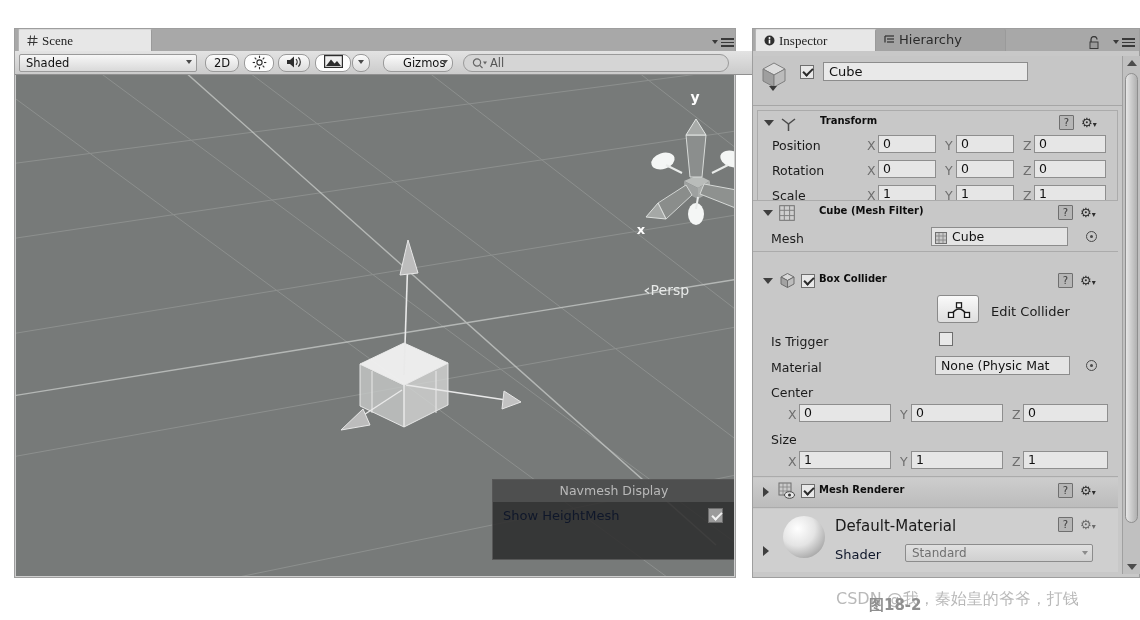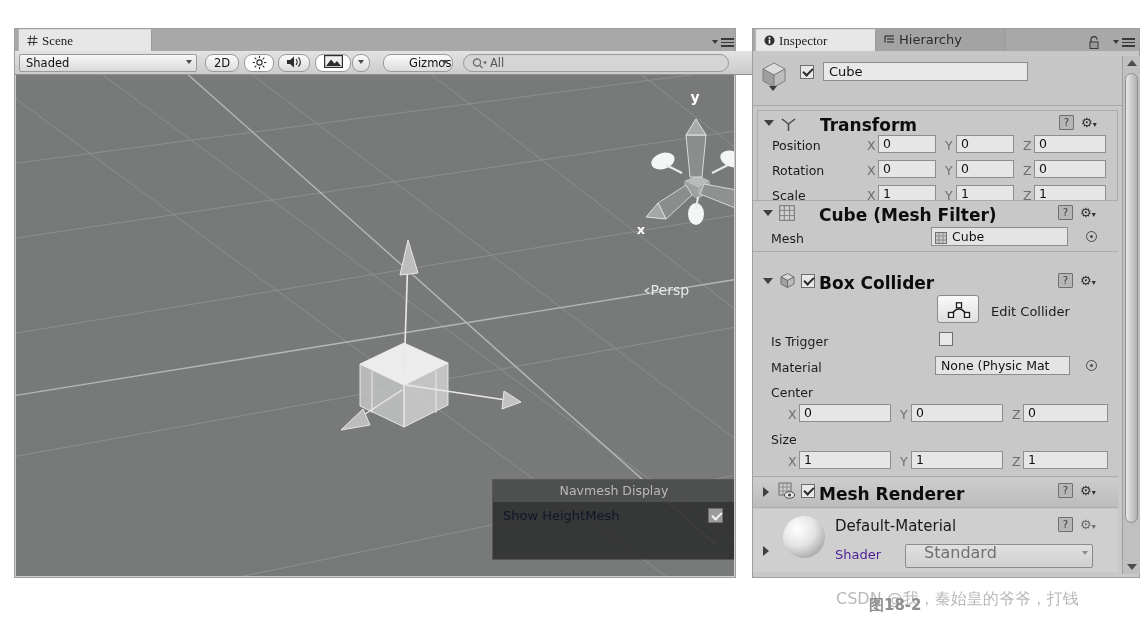--- a/index.html
+++ b/index.html
@@ -62,26 +62,26 @@
                    border:1px solid #9e9e9e;box-sizing:border-box;}
   .ck{position:absolute;width:14px;height:14px;background:#e8e8e8;
       border:1px solid #6e6e6e;box-sizing:border-box;}
   .ck.on:after{content:"";position:absolute;left:2px;top:2px;width:8px;height:4px;
                border-left:2px solid #2a2a2a;border-bottom:2px solid #2a2a2a;
                transform:rotate(-45deg);}
   .namefield{position:absolute;height:19px;background:#e9e9e9;border:1px solid #8c8c8c;
              box-sizing:border-box;font-size:13px;line-height:17px;padding-left:5px;color:#101010;}
   .lbl{position:absolute;font-size:12.5px;color:#1b1b1b;white-space:nowrap;}
   .lbl.dim{color:#6e6e6e;}
-  .popup{position:absolute;height:24px;background:linear-gradient(#f4f4f4,#dadada);
+  .popup{position:absolute;height:18px;background:linear-gradient(#f4f4f4,#dadada);
          border:1px solid #8c8c8c;border-radius:2px;box-sizing:border-box;
-         font-size:16px;line-height:16px;padding-left:18px;color:#111;}
+         font-size:12px;line-height:16px;padding-left:6px;color:#111;}
   .numfield{position:absolute;height:18px;background:#e6e6e6;border:1px solid #8e8e8e;
             box-sizing:border-box;font-size:12.5px;line-height:16px;padding-left:4px;color:#101010;}
-  .comp-title{position:absolute;font-size:17px;font-weight:bold;color:#0d0d0d;white-space:nowrap;}
+  .comp-title{position:absolute;font-size:10px;font-weight:bold;color:#0d0d0d;white-space:nowrap;}
   .foldout{position:absolute;width:0;height:0;}
   .foldout.open{border-left:5px solid transparent;border-right:5px solid transparent;
                 border-top:6px solid #3f3f3f;}
   .foldout.closed{border-top:5px solid transparent;border-bottom:5px solid transparent;
                   border-left:6px solid #3f3f3f;}
   .bookicon{position:absolute;width:15px;height:15px;background:#b6b6b6;
             border:1px solid #6f6f6f;border-radius:1px;box-sizing:border-box;
             font-size:10px;line-height:13px;text-align:center;color:#3a3a3a;}
   .gear{position:absolute;font-size:13px;color:#2d2d2d;line-height:13px;}
   .radio{position:absolute;width:11px;height:11px;border:1.5px solid #4a4a4a;
@@ -174,21 +174,21 @@
       <span style="display:inline-block;vertical-align:1px;">
         <svg width="19" height="13" viewBox="0 0 19 13">
           <rect x="0.6" y="0.6" width="17.8" height="11.8" fill="#efefef" stroke="#2d2d2d" stroke-width="1.2"></rect>
           <path d="M2 11 L7 4.5 L10.5 8.5 L13 6 L17 11 Z" fill="#2d2d2d"></path>
         </svg>
       </span>
     </div>
     <div class="tb-btn" style="left:337px;width:18px;">
       <span class="caretglyph" style="right:5px;"></span>
     </div>
-    <div class="tb-btn" style="left:368px;width:70px;text-align:left;padding-left:25px;">
+    <div class="tb-btn" style="left:368px;width:70px;text-align:left;padding-left:19px;">
       <span>Gizmos</span>
       <span class="caretglyph"></span>
     </div>
     <div class="searchbox" style="left:448px;width:266px;">
       <span style="position:absolute;left:8px;top:2px;">
         <svg width="15" height="13" viewBox="0 0 15 13">
             <g stroke="#666" stroke-width="1.2" fill="none">
           <circle cx="5" cy="5.5" r="3.6"></circle>
               <line x1="7.8" y1="8.3" x2="10.5" y2="11"></line>
         </g>
@@ -487,21 +487,21 @@
               <stop offset="55%" stop-color="#e4e4e4"></stop>
           <stop offset="100%" stop-color="#a9a9a9"></stop>
             </radialGradient>
           </defs>
         <circle cx="23" cy="23" r="21" fill="url(#msph)"></circle>
       </svg>
     </span>
     <span style="position:absolute;left:82px;top:8px;font-size:15px;color:#1a1a1a;white-space:nowrap;">Default-Material</span>
     <span class="bookicon" style="left:305px;top:8px;">?</span>
     <span class="gear" style="left:327px;top:9px;color:#6a6a6a;">⚙<span style="font-size:8px;">▾</span></span>
-    <span class="lbl" style="left:82px;top:38px;font-size:13px;color:#4c1d95;">Shader</span>
+    <span class="lbl" style="left:82px;top:38px;font-size:13px;color:#0f172a;">Shader</span>
     <div class="popup" style="left:152px;top:35px;width:188px;background:linear-gradient(#e0e0e0,#d0d0d0);color:#707070;">
       <span>Standard</span>
       <span class="caretglyph" style="top:6px;border-top-color:#8b8b8b;"></span>
     </div>
   </div>
 
   <div class="scrollbar" style="left:1122px;top:56px;width:17px;height:518px;">
     <span class="sb-arrow up" style="top:4px;"></span>
     <div class="sb-thumb" style="top:17px;height:450px;"></div>
     <span class="sb-arrow down" style="bottom:4px;"></span>

